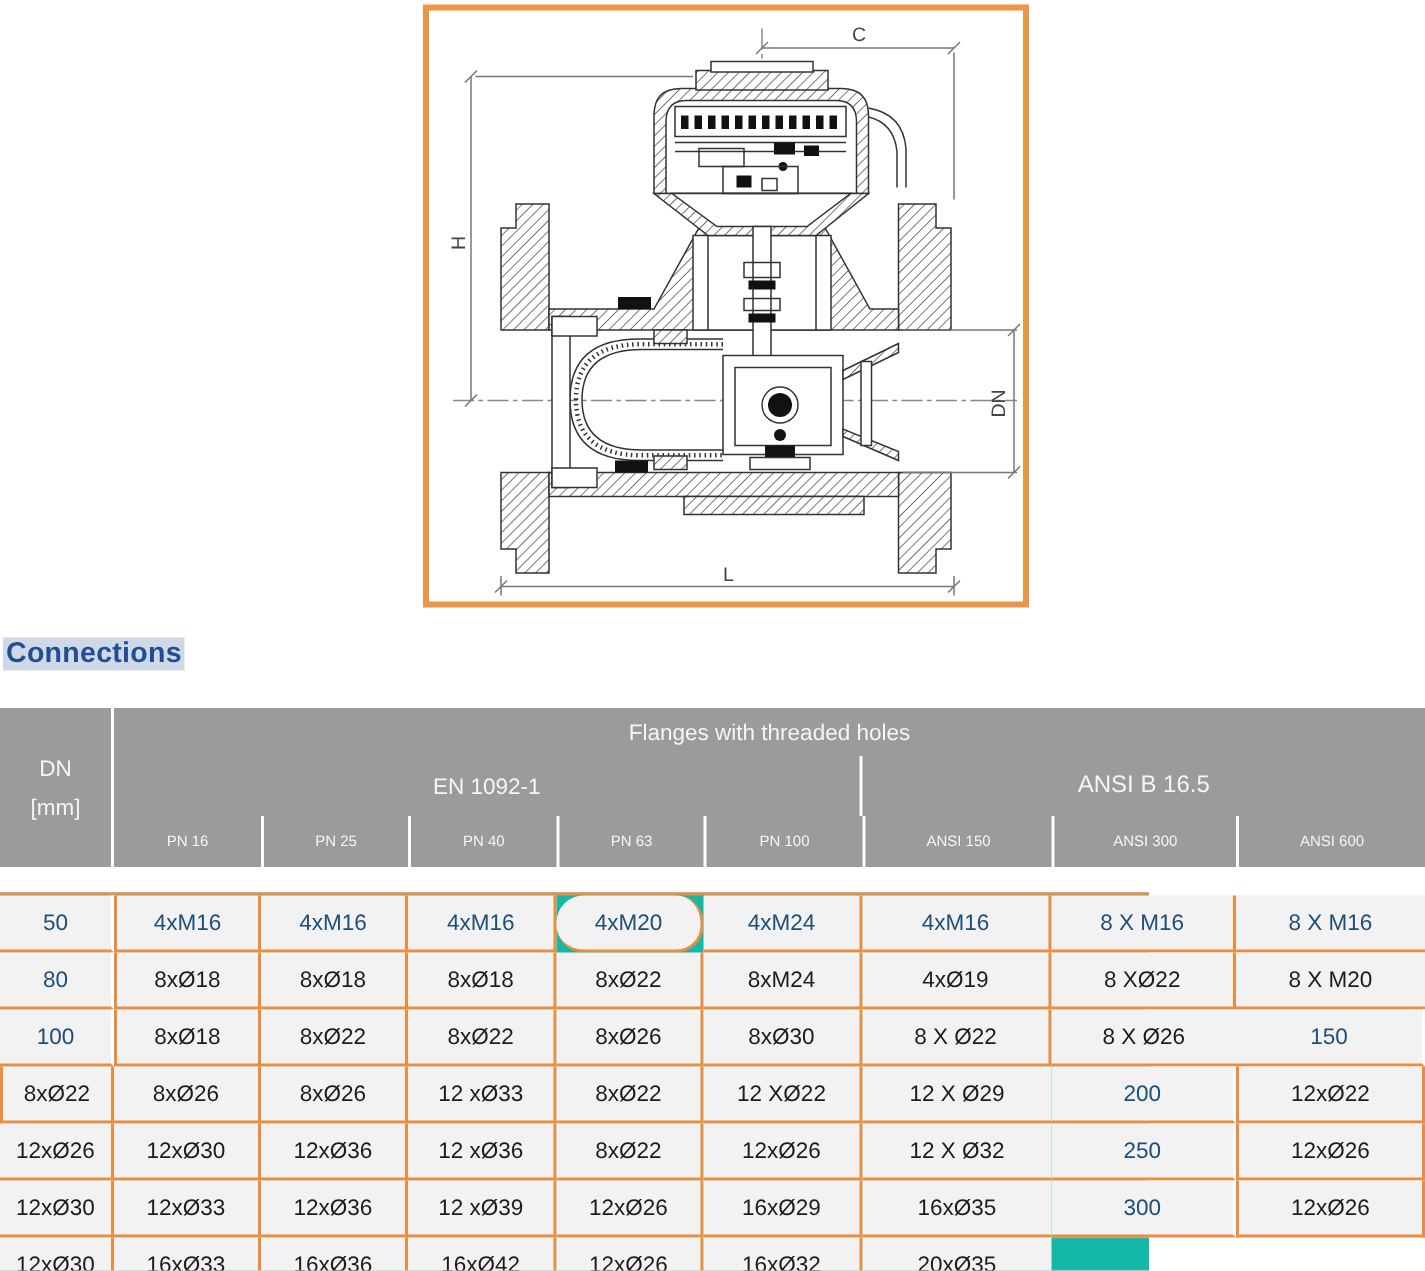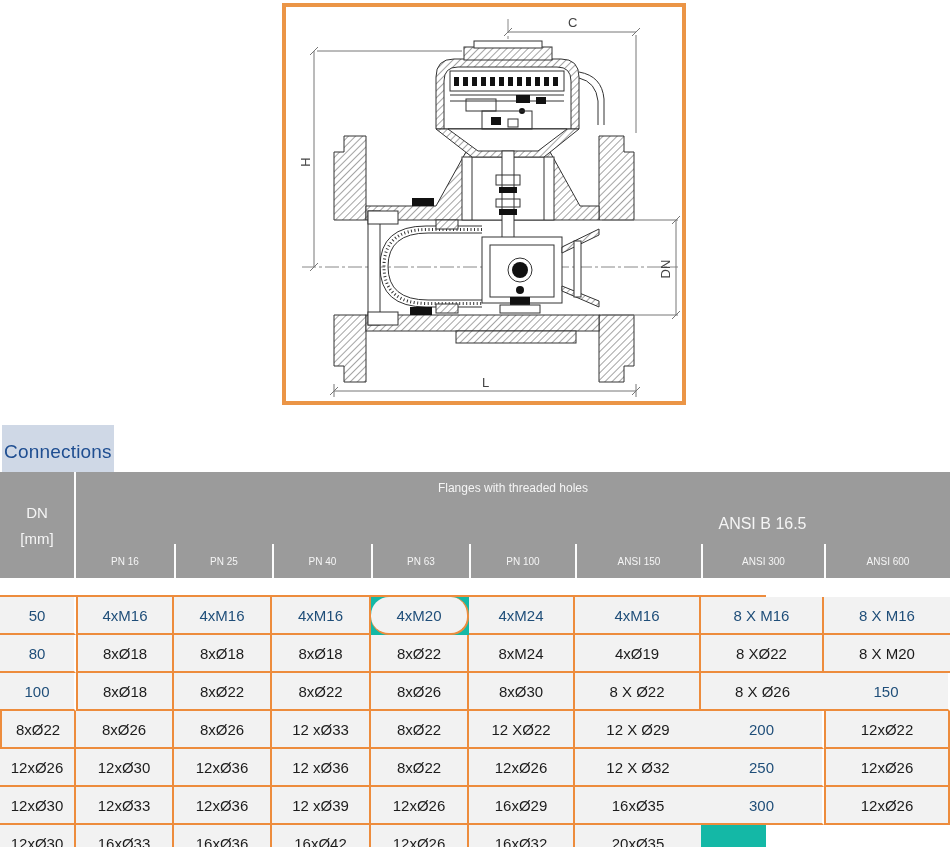--- a/index.html
+++ b/index.html
@@ -7,34 +7,34 @@
               font-family:"Liberation Sans", sans-serif; }
   #stage { position:relative; width:950px; height:847px; background:#fff; }
 
   
   #drawing-box { position:absolute; left:282px; top:3px; width:404px; height:402px;
                  border:4px solid #EB9546; background:#fff; }
   #drawing-box svg { display:block; }
 
   
   #connections-heading { position:absolute; left:2px; top:425px;
-                         font-size:19px; font-weight:normal; color:#1F4E91;
-                         background:#cfd8e6; padding:16px 2px; letter-spacing:0.2px; }
+                         font-size:19px; font-weight:bold; color:#1F4E91;
+                         background:#cfd8e6; padding:0 2px; letter-spacing:0.2px; }
 
   
   #conn-table { position:absolute; left:0; top:472px; width:950px; }
 
   .thead { display:grid; width:950px;
            grid-template-columns:76px 98px 98px 99px 98px 106px 126px 123px 126px;
            grid-template-rows:32px 40px 34px;
            background:#9B9B9B; color:#F5F5F5; }
   .thead div { display:flex; align-items:center; justify-content:center; }
   .h-corner { grid-row:1/4; grid-column:1/2; border-right:2px solid #FDFDFD;
               flex-direction:column; gap:9px; font-size:15px; }
-  .h-top  { grid-row:1/2; grid-column:2/10; font-size:12px; }
+  .h-top  { grid-row:1/2; grid-column:2/10; font-size:15px; }
   .h-g1   { grid-row:2/3; grid-column:2/7;  font-size:15px; border-right:2px solid #FDFDFD; }
   .h-g2   { grid-row:2/3; grid-column:7/10; font-size:16px; }
   .h-col  { grid-row:3/4; font-size:10px; border-left:2px solid #FDFDFD; }
   .h-col.first { border-left:none; }
 
   .tbody { display:grid; width:766px;
            grid-template-columns:76px 98px 98px 99px 98px 106px 126px 123px 126px;
            grid-auto-rows:38px; border-top:2px solid #ED8C3D; background:#14b8a6;margin-top:17px; }
   .cell { display:flex; align-items:center; justify-content:center;
           background:#F2F2F2; font-size:15px; color:#1c1c1c;
@@ -170,20 +170,21 @@
 
   <div id="connections-heading">Connections</div>
 
   <div id="conn-table">
     <div class="thead">
       <div class="h-corner">
         <span>DN</span>
         <span>[mm]</span>
       </div>
       <div class="h-top">Flanges with threaded holes</div>
+      <div class="h-g1">EN 1092-1</div>
       <div class="h-g2">ANSI B 16.5</div>
       <div class="h-col first">PN 16</div>
       <div class="h-col">PN 25</div>
       <div class="h-col">PN 40</div>
       <div class="h-col">PN 63</div>
       <div class="h-col">PN 100</div>
       <div class="h-col">ANSI 150</div>
       <div class="h-col">ANSI 300</div>
       <div class="h-col">ANSI 600</div>
     </div>

